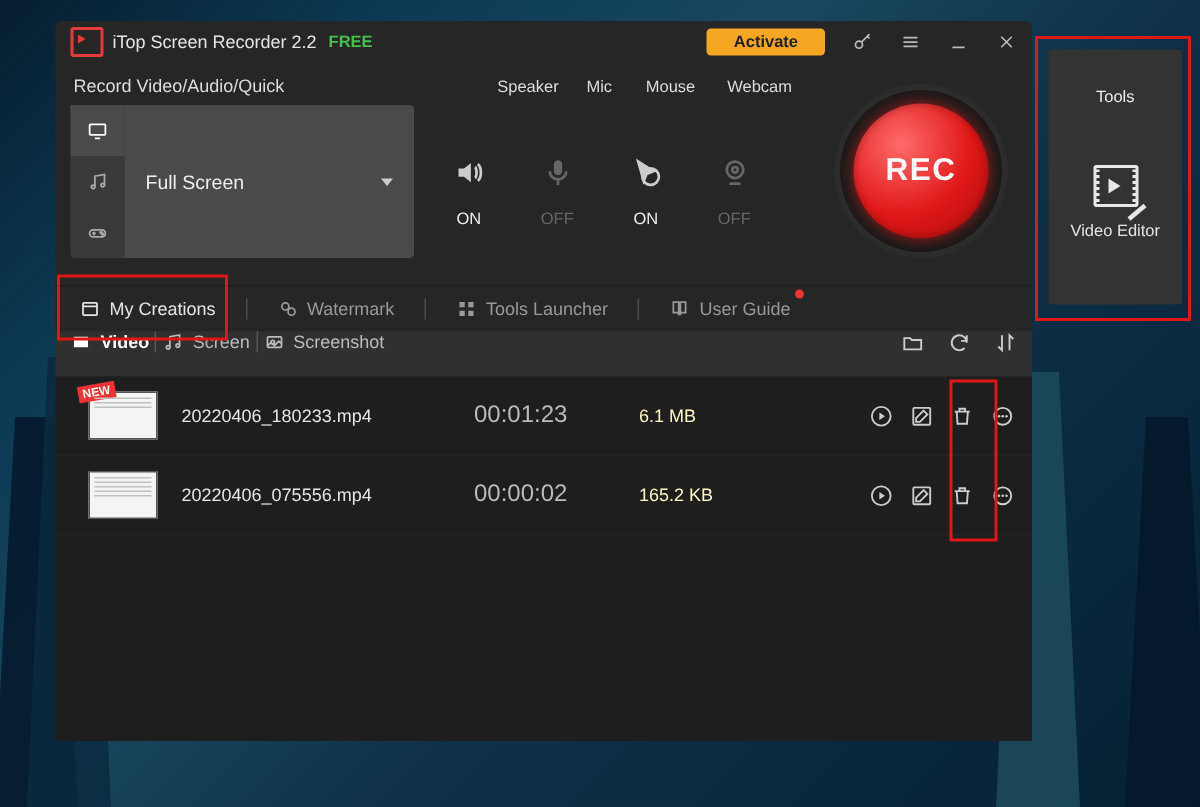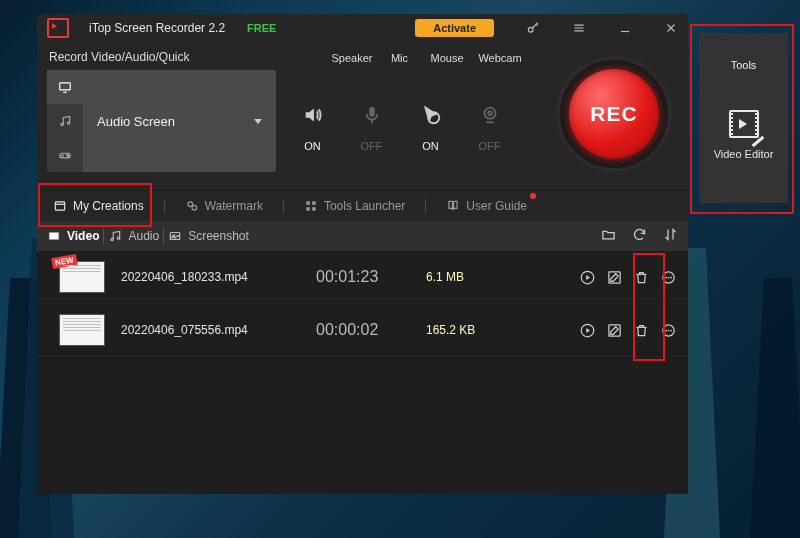--- a/index.html
+++ b/index.html
@@ -6,39 +6,39 @@
   body{
     background:
       linear-gradient(135deg,#061e30 0%,#0c3a54 20%,#18475f 40%,#0e3047 60%,#052033 100%);
     position:relative;
   }
   
   .bg-tree{position:absolute;bottom:0;width:28px;border-left:14px solid transparent;border-right:14px solid transparent;border-bottom:200px solid #05182a;opacity:.85;}
 
   
   .window{position:absolute;left:37px;top:14px;width:651px;height:480px;background:#262626;border-radius:4px;display:flex;flex-direction:column;}
-  .titlebar{height:28px;display:flex;align-items:center;padding:0 10px;gap:20px;}
+  .titlebar{height:28px;display:flex;align-items:center;padding:0 10px;gap:6px;}
   .logo{width:18px;height:16px;border:2px solid #e63b3b;border-radius:2px;position:relative;}
   .logo:after{content:"";position:absolute;left:3px;top:3px;width:0;height:0;border-left:5px solid #e63b3b;border-top:3px solid transparent;border-bottom:3px solid transparent;}
   .title{font-size:12px;color:#e5e5e5;}
   .free{color:#46c04d;font-size:11px;font-weight:bold;margin-left:2px;}
   .tb-spacer{flex:1;}
   .activate{background:#f5a623;color:#222;font-size:11px;padding:3px 18px;border-radius:3px;font-weight:600;cursor:pointer;}
   .tb-icon{width:14px;height:14px;display:flex;align-items:center;justify-content:center;color:#bbb;margin-left:12px;cursor:pointer;}
   .tb-icon svg{width:14px;height:14px;}
 
   
   .recordbar{height:142px;padding:8px 10px 0 10px;box-sizing:border-box;position:relative;}
   .rb-title{color:#ddd;font-size:12px;margin:0 0 6px 2px;}
   .device-labels{position:absolute;top:10px;left:290px;display:flex;}
   .device-labels span{display:block;text-align:center;color:#ddd;font-size:11px;}
   .device-labels span:nth-child(1){width:50px;}
   .device-labels span:nth-child(2){width:45px;}
   .device-labels span:nth-child(3){width:50px;}
-  .device-labels span:nth-child(4){width:56px;}
+  .device-labels span:nth-child(4){width:56px;text-align:right;}
   .rb-body{display:flex;align-items:flex-start;}
   .src-col{width:36px;height:102px;background:#3a3a3a;display:flex;flex-direction:column;border-radius:3px 0 0 3px;}
   .src-btn{flex:1;display:flex;align-items:center;justify-content:center;color:#aaa;cursor:pointer;}
   .src-btn.active{background:#4a4a4a;color:#fff;}
   .src-btn svg{width:16px;height:14px;}
   .fullscreen-sel{height:102px;flex:0 0 165px;background:#4a4a4a;display:flex;align-items:center;padding:0 14px;color:#eee;font-size:13px;cursor:pointer;justify-content:space-between;border-radius:0 3px 3px 0;}
   .fullscreen-sel .chev{width:0;height:0;border-left:4px solid transparent;border-right:4px solid transparent;border-top:5px solid #ccc;}
   .device-col{width:45px;height:102px;display:flex;flex-direction:column;align-items:center;justify-content:center;margin-left:14px;cursor:pointer;}
   .device-col .dc-icon{height:50px;display:flex;align-items:center;justify-content:center;}
   .device-col .dc-state{color:#eee;font-size:11px;}
@@ -51,21 +51,21 @@
   
   .nav{height:30px;border-top:1px solid #1e1e1e;display:flex;align-items:center;padding:0 10px;gap:14px;position:relative;margin-top:6px;}
   .nav-item{display:flex;align-items:center;gap:6px;color:#999;font-size:12px;cursor:pointer;padding:4px 6px;}
   .nav-item.active{color:#e5e5e5;}
   .nav-item svg{width:14px;height:14px;}
   .hl1{position:absolute;border:2px solid #e01717;pointer-events:none;left:1px;top:-8px;width:110px;height:40px;}
   .nav .dot-red{position:absolute;top:-2px;right:-3px;width:6px;height:6px;border-radius:50%;background:#e33;}
   .divider{width:1px;height:14px;background:#4a4a4a;}
 
   
-  .subtabs{height:30px;background:#303030;display:flex;align-items:center;padding:0 10px;gap:4px;}
+  .subtabs{height:30px;background:#303030;display:flex;align-items:flex-start;padding:0 10px;gap:4px;}
   .subtabs .st{display:flex;align-items:center;gap:6px;color:#bbb;font-size:12px;cursor:pointer;}
   .subtabs .st.active{color:#fff;font-weight:600;}
   .subtabs .st svg{width:14px;height:14px;}
   .st-spacer{flex:1;}
   .st-tool{color:#ccc;cursor:pointer;margin-left:12px;}
   .st-tool svg{width:15px;height:15px;}
   .stdiv{width:1px;height:14px;background:#555;}
 
   
   .files{flex:1;background:#1e1e1e;position:relative;}
@@ -161,21 +161,21 @@
         <div class="src-btn">
             <svg viewBox="0 0 24 24" fill="none" stroke="currentColor" stroke-width="2">
               <rect x="3" y="9" width="18" height="8" rx="4"></rect>
               <path d="M8 11v4M6 13h4"></path>
               <circle cx="16" cy="12" r="1" fill="currentColor"></circle>
               <circle cx="18" cy="14" r="1" fill="currentColor"></circle>
             </svg>
           </div>
       </div>
       <div class="fullscreen-sel">
-        <span>Audio Screen</span>
+        <span>Full Screen</span>
         <span class="chev"></span>
       </div>
 
       <div class="device-col">
         <span class="dc-icon">
             <svg viewBox="0 0 24 24" fill="currentColor">
               <path d="M4 9v6h4l5 4V5L8 9H4z"></path>
               <path d="M16 8c1.5 1 1.5 7 0 8M18 6c3 2 3 10 0 12" fill="none" stroke="currentColor" stroke-width="2"></path>
             </svg>
           </span>
@@ -261,21 +261,21 @@
         </svg>
       <span>Video</span>
     </div>
     <span class="stdiv"></span>
     <div class="st">
       <svg viewBox="0 0 24 24" fill="none" stroke="currentColor" stroke-width="2">
           <path d="M9 18V6l11-2v12"></path>
           <circle cx="7" cy="18" r="2"></circle>
           <circle cx="18" cy="16" r="2"></circle>
         </svg>
-      <span>Audio</span>
+      <span>Screen</span>
     </div>
     <span class="stdiv"></span>
     <div class="st">
       <svg viewBox="0 0 24 24" fill="none" stroke="currentColor" stroke-width="2">
           <rect x="4" y="6" width="16" height="12" rx="1"></rect>
           <circle cx="10" cy="12" r="2"></circle>
           <path d="M4 16l4-3 4 3 5-5 3 3"></path>
         </svg>
       <span>Screenshot</span>
     </div>

